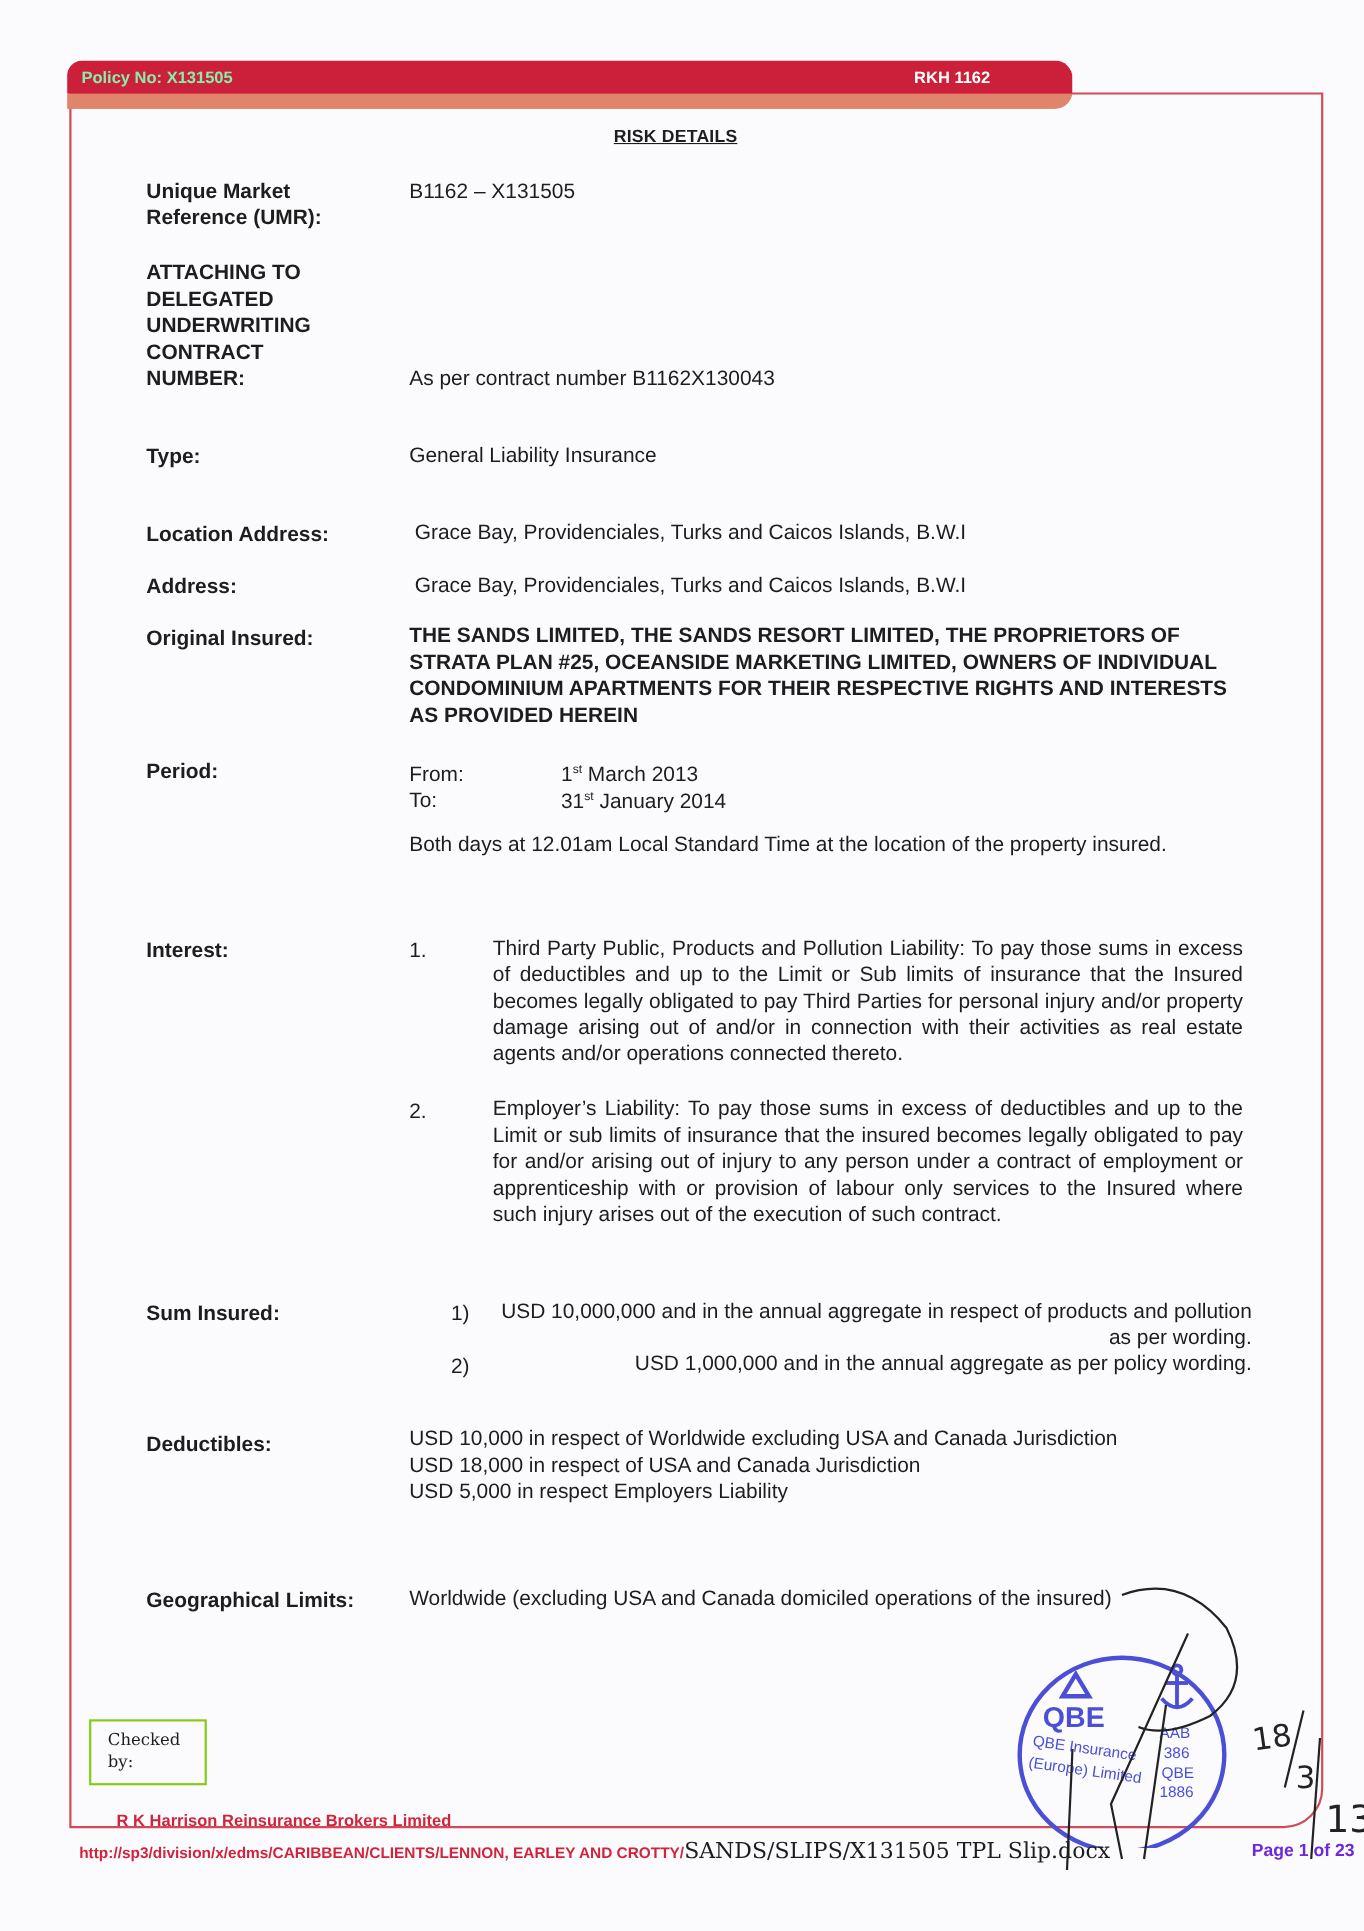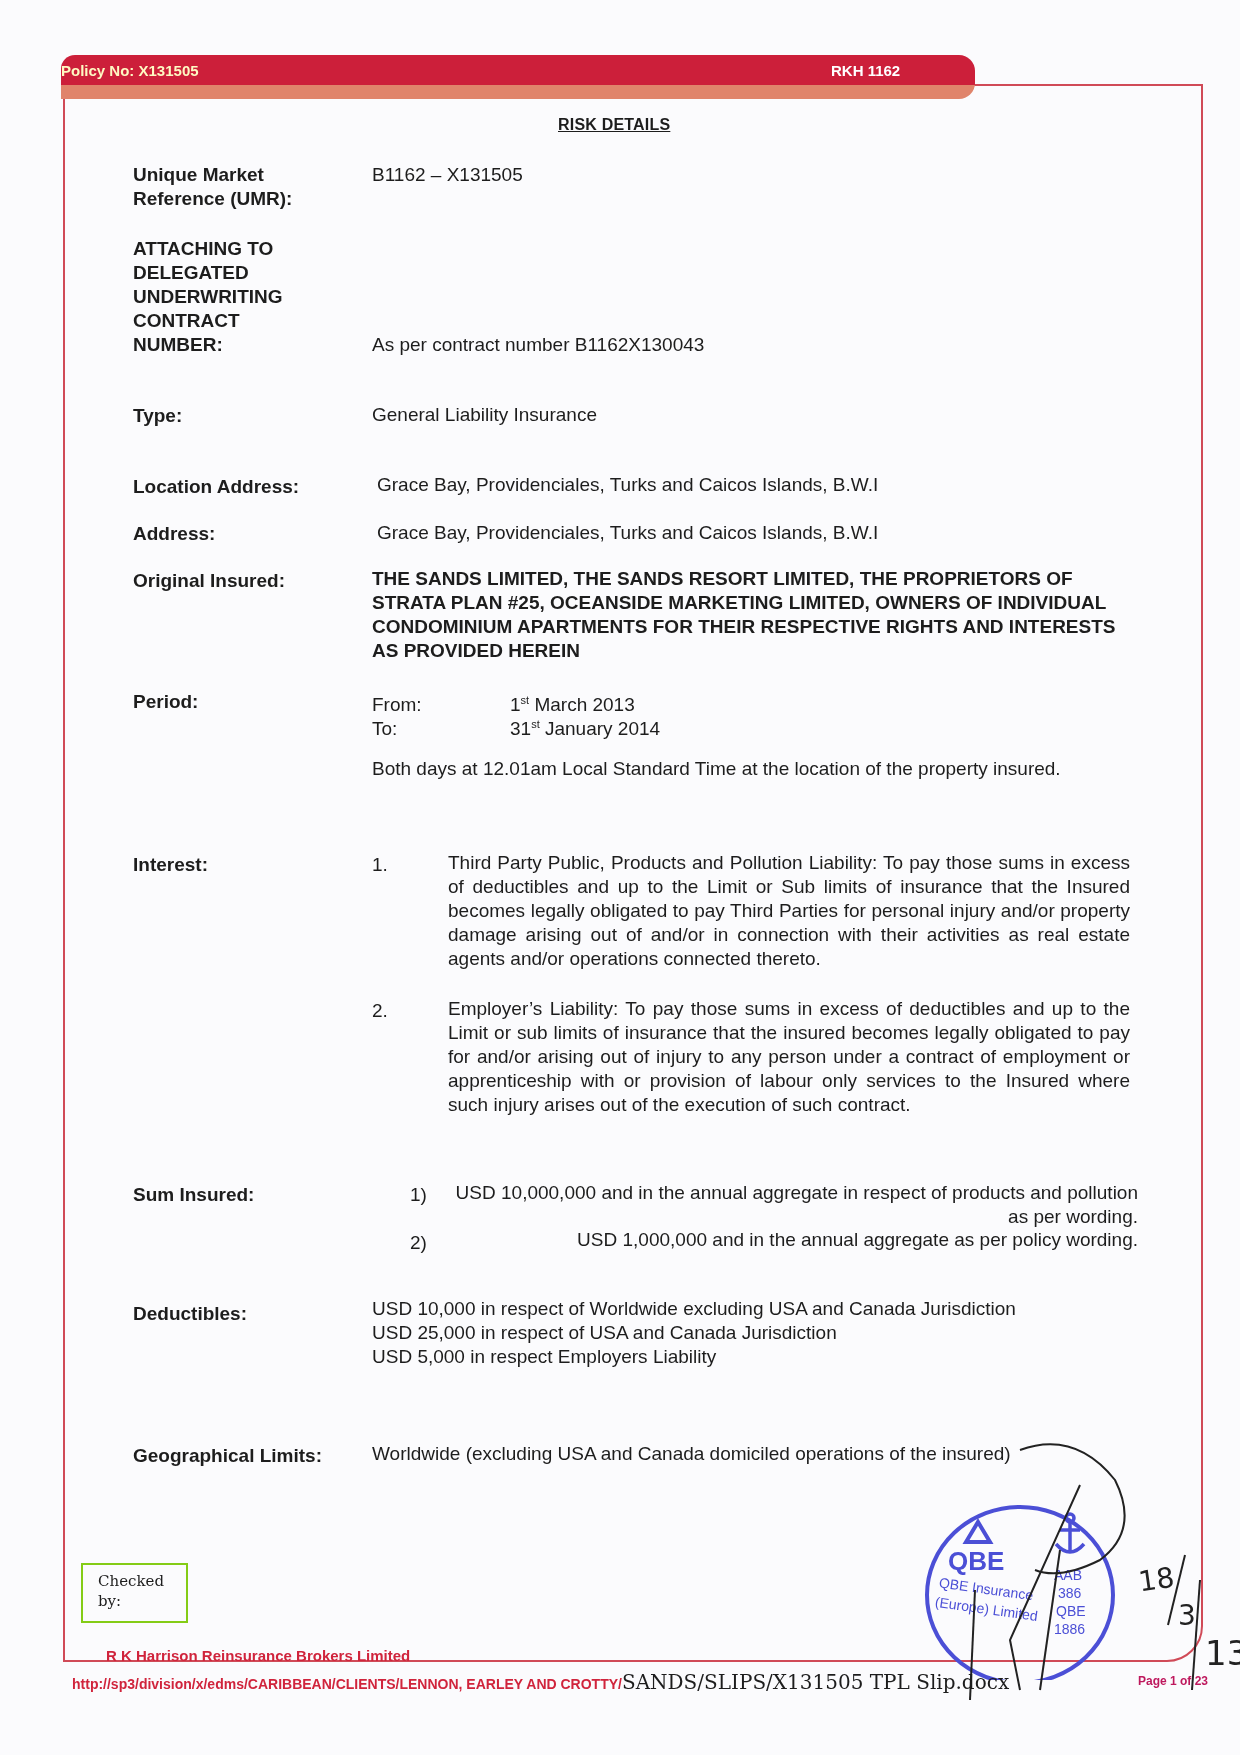--- a/index.html
+++ b/index.html
@@ -13,21 +13,21 @@
     border-bottom: 2px solid #d04a57; border-top: 2px solid #d04a57;
     border-bottom-right-radius: 36px; box-sizing: border-box;
   }
   .header-tab {
     position: absolute; left: 61px; top: 55px; width: 914px; height: 44px;
     border-radius: 14px 16px 16px 0;
     overflow: hidden;
   }
   .header-tab .top { height: 30px; background: #cc1f3a; display: flex; align-items: center; position: relative; }
   .header-tab .bottom { height: 14px; background: #e0846b; }
-  .header-tab .policy { color: #fef9c3; font-weight: bold; font-size: 15px; }
+  .header-tab .policy { color: #86efac; font-weight: bold; font-size: 15px; margin-left: 13px; }
   .header-tab .rkh { position: absolute; left: 770px; color: #fff; font-weight: bold; font-size: 15px; }
   .title {
     position: absolute; left: 558px; top: 116px; font-weight: bold; font-size: 16px;
     text-decoration: underline; letter-spacing: 0.2px;
   }
   .lbl { position: absolute; left: 133px; font-weight: bold; font-size: 19px; line-height: 24px; }
   .val { position: absolute; left: 372px; font-size: 19px; line-height: 24px; }
   .justify { text-align: justify; }
   .insured { position: absolute; left: 372px; top: 567px; width: 760px; font-weight: bold; font-size: 19px; line-height: 24px; }
   .period-row { position: absolute; left: 372px; font-size: 19px; line-height: 24px; }
@@ -38,21 +38,21 @@
   .sum-num { position: absolute; left: 410px; font-size: 19px; line-height: 24px; }
   .sum-text { position: absolute; left: 448px; width: 690px; font-size: 19px; line-height: 24px; text-align: right; }
   .checked-box {
     position: absolute; left: 81px; top: 1563px; width: 107px; height: 60px;
     border: 2px solid #84cc16; box-sizing: border-box; padding: 6px 0 0 15px;
     font-family: "DejaVu Serif", serif; font-size: 15px; line-height: 20px;
   }
   .footer-company { position: absolute; left: 70px; top: 1647px; color: #d0243c; font-weight: bold; font-size: 15px; margin-left: 36px; }
   .footer-url { position: absolute; left: 72px; top: 1670px; color: #d0243c; font-weight: bold; font-size: 14px; white-space: nowrap; }
   .footer-file { font-family: "DejaVu Serif", serif; font-weight: normal; color: #1d1d1d; font-size: 20px; }
-  .footer-page { position: absolute; left: 1138px; top: 1674px; color: #be185d; font-weight: bold; font-size: 12px; white-space: nowrap; }
+  .footer-page { position: absolute; left: 1138px; top: 1674px; color: #6d28d9; font-weight: bold; font-size: 16px; white-space: nowrap; }
   .stamp { position: absolute; left: 920px; top: 1500px; width: 200px; height: 180px; }
   .handwriting { position: absolute; left: 900px; top: 1440px; width: 340px; height: 260px; pointer-events: none; }
 </style>
 </head>
 <body>
 
 <div class="page-frame"></div>
 
 <div class="header-tab">
   <div class="top">
@@ -108,21 +108,21 @@
 
 <div class="lbl" style="top:1183px">Sum Insured:</div>
 <div class="sum-num" style="top:1183px">1)</div>
 <div class="sum-text" style="top:1181px">USD 10,000,000 and in the annual aggregate in respect of products and pollution as per wording.</div>
 <div class="sum-num" style="top:1231px">2)</div>
 <div class="sum-text" style="top:1228px">USD 1,000,000 and in the annual aggregate as per policy wording.</div>
 
 <div class="lbl" style="top:1302px">Deductibles:</div>
 <div class="val" style="top:1297px">
   <div>USD 10,000 in respect of Worldwide excluding USA and Canada Jurisdiction</div>
-  <div>USD 25,000 in respect of USA and Canada Jurisdiction</div>
+  <div>USD 18,000 in respect of USA and Canada Jurisdiction</div>
   <div>USD 5,000 in respect Employers Liability</div>
 </div>
 
 <div class="lbl" style="top:1444px">Geographical Limits:</div>
 <div class="val" style="top:1442px">Worldwide (excluding USA and Canada domiciled operations of the insured)</div>
 
 <div class="checked-box">
   <div>Checked</div>
   <div>by:</div>
 </div>

